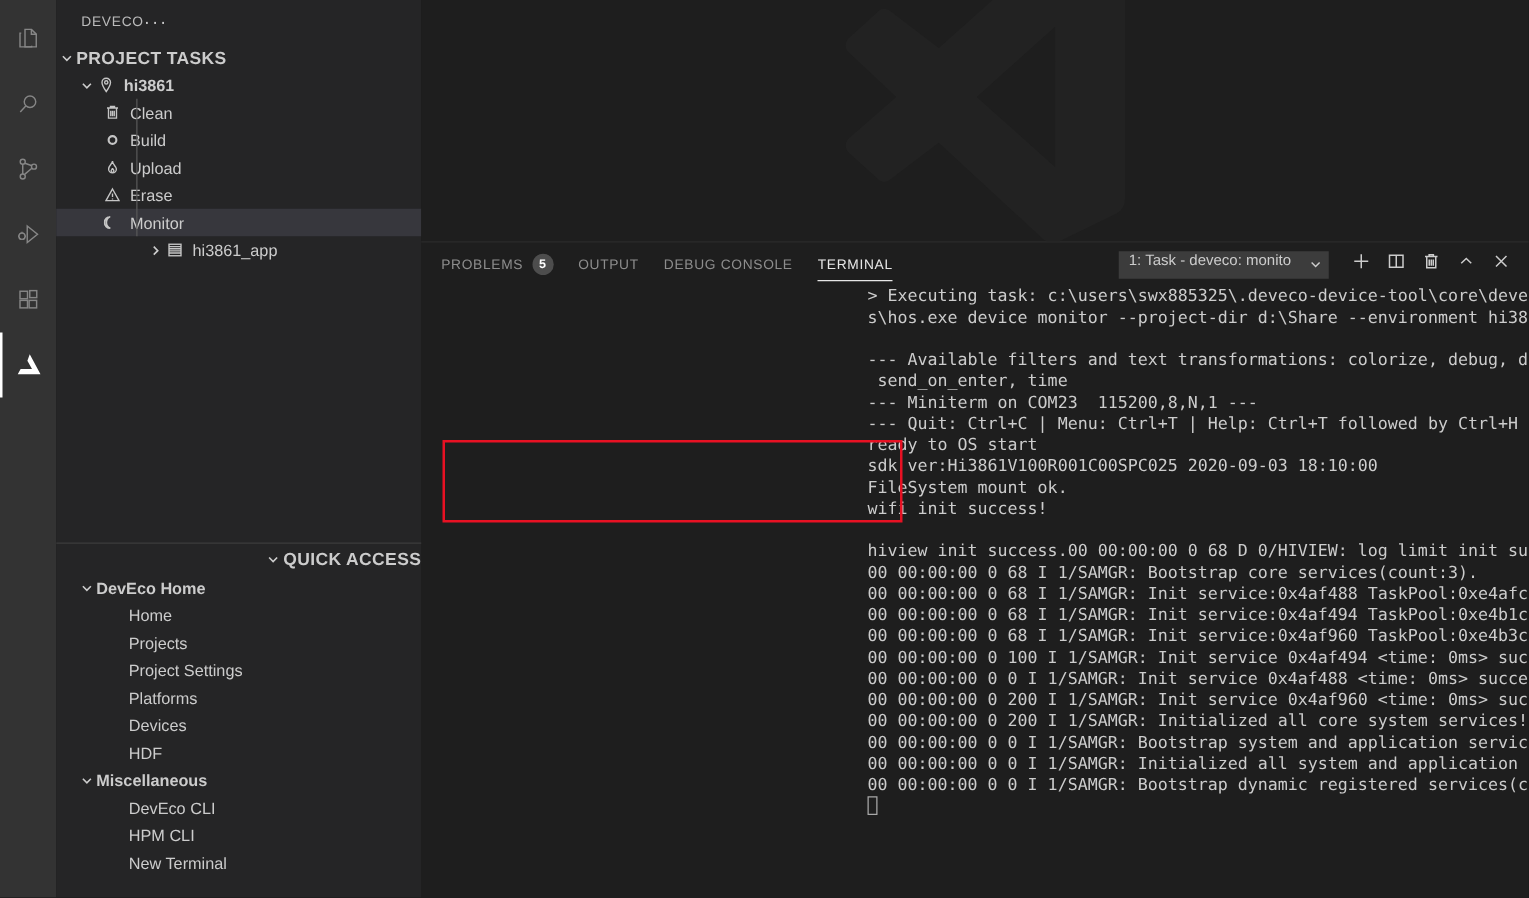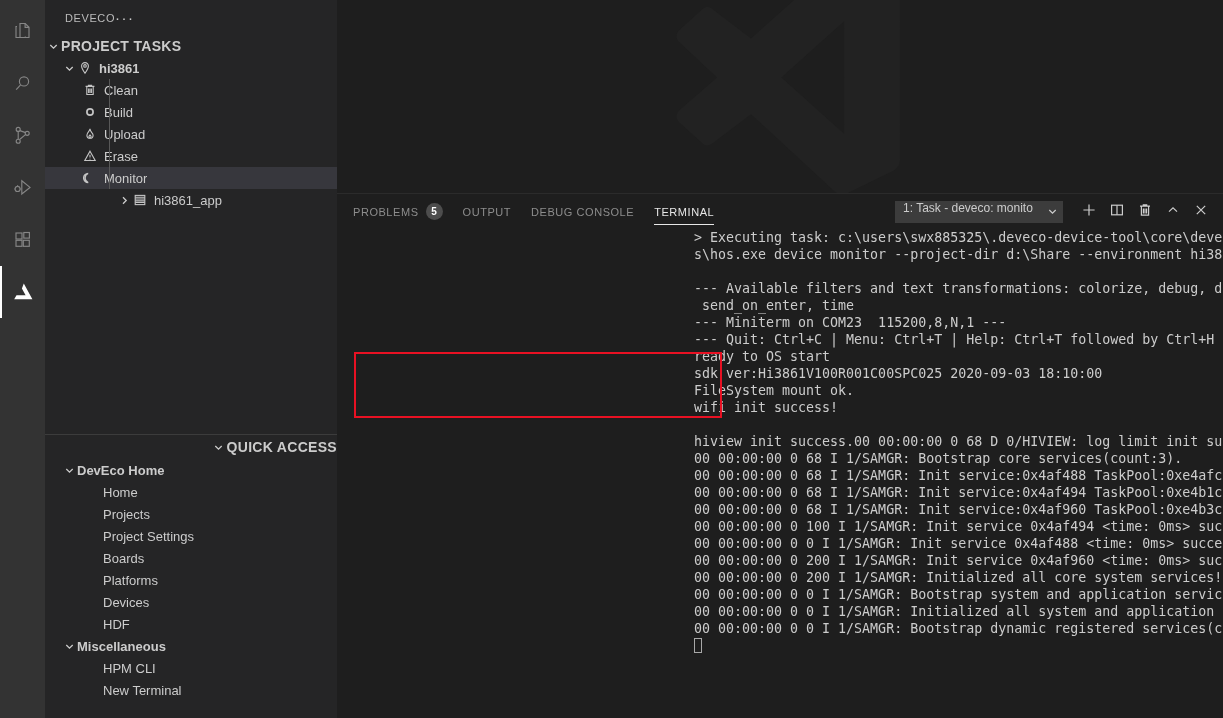--- a/index.html
+++ b/index.html
@@ -398,39 +398,39 @@
       <div class="tree-row indent-3">
         <span class="label">Home</span>
       </div>
       <div class="tree-row indent-3">
         <span class="label">Projects</span>
       </div>
       <div class="tree-row indent-3">
         <span class="label">Project Settings</span>
       </div>
       <div class="tree-row indent-3">
-        <span class="label">Boards</span>
-      </div>
-      <div class="tree-row indent-3">
         <span class="label">Platforms</span>
       </div>
       <div class="tree-row indent-3">
         <span class="label">Devices</span>
       </div>
       <div class="tree-row indent-3">
         <span class="label">HDF</span>
       </div>
 
       <div class="tree-row indent-1">
         <span class="twisty">
           <svg width="11" height="11" viewBox="0 0 11 11">
               <path d="M2.3 4 5.5 7.2 8.7 4"></path>
             </svg>
         </span>
         <span class="label">Miscellaneous</span>
+      </div>
+      <div class="tree-row indent-3">
+        <span class="label">DevEco CLI</span>
       </div>
       <div class="tree-row indent-3">
         <span class="label">HPM CLI</span>
       </div>
       <div class="tree-row indent-3">
         <span class="label">New Terminal</span>
       </div>
     </div>
   </div>
 

